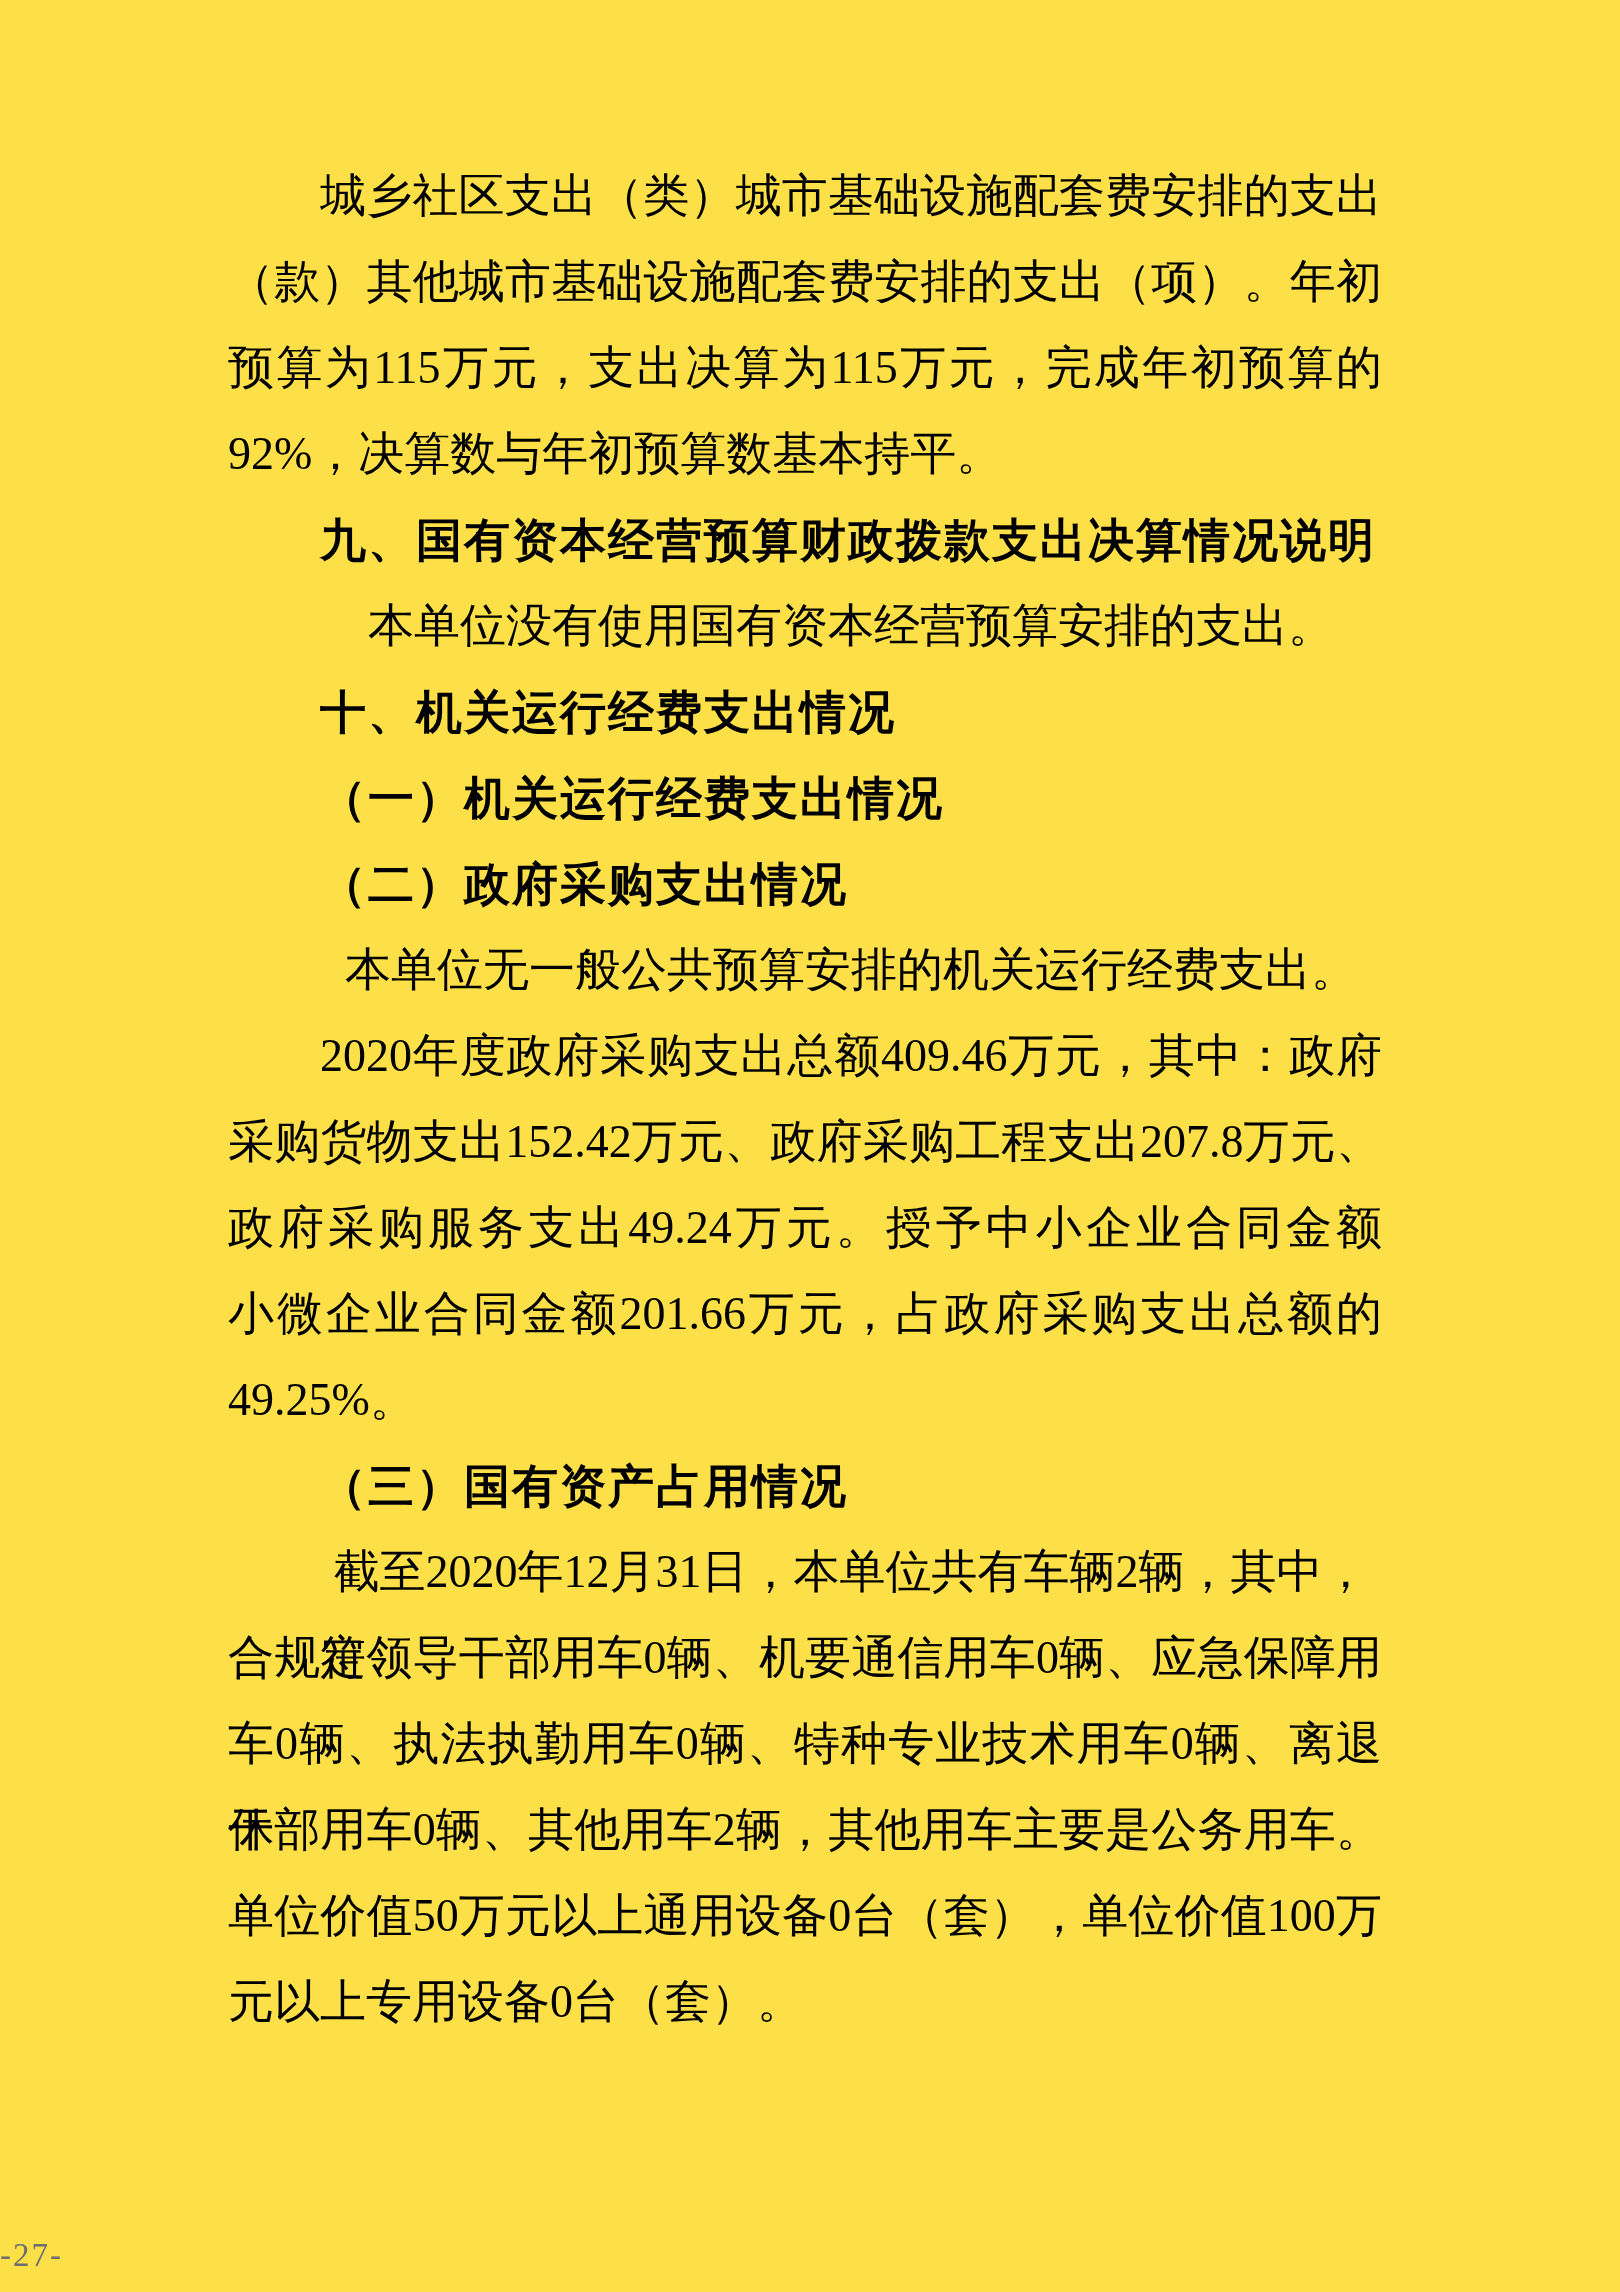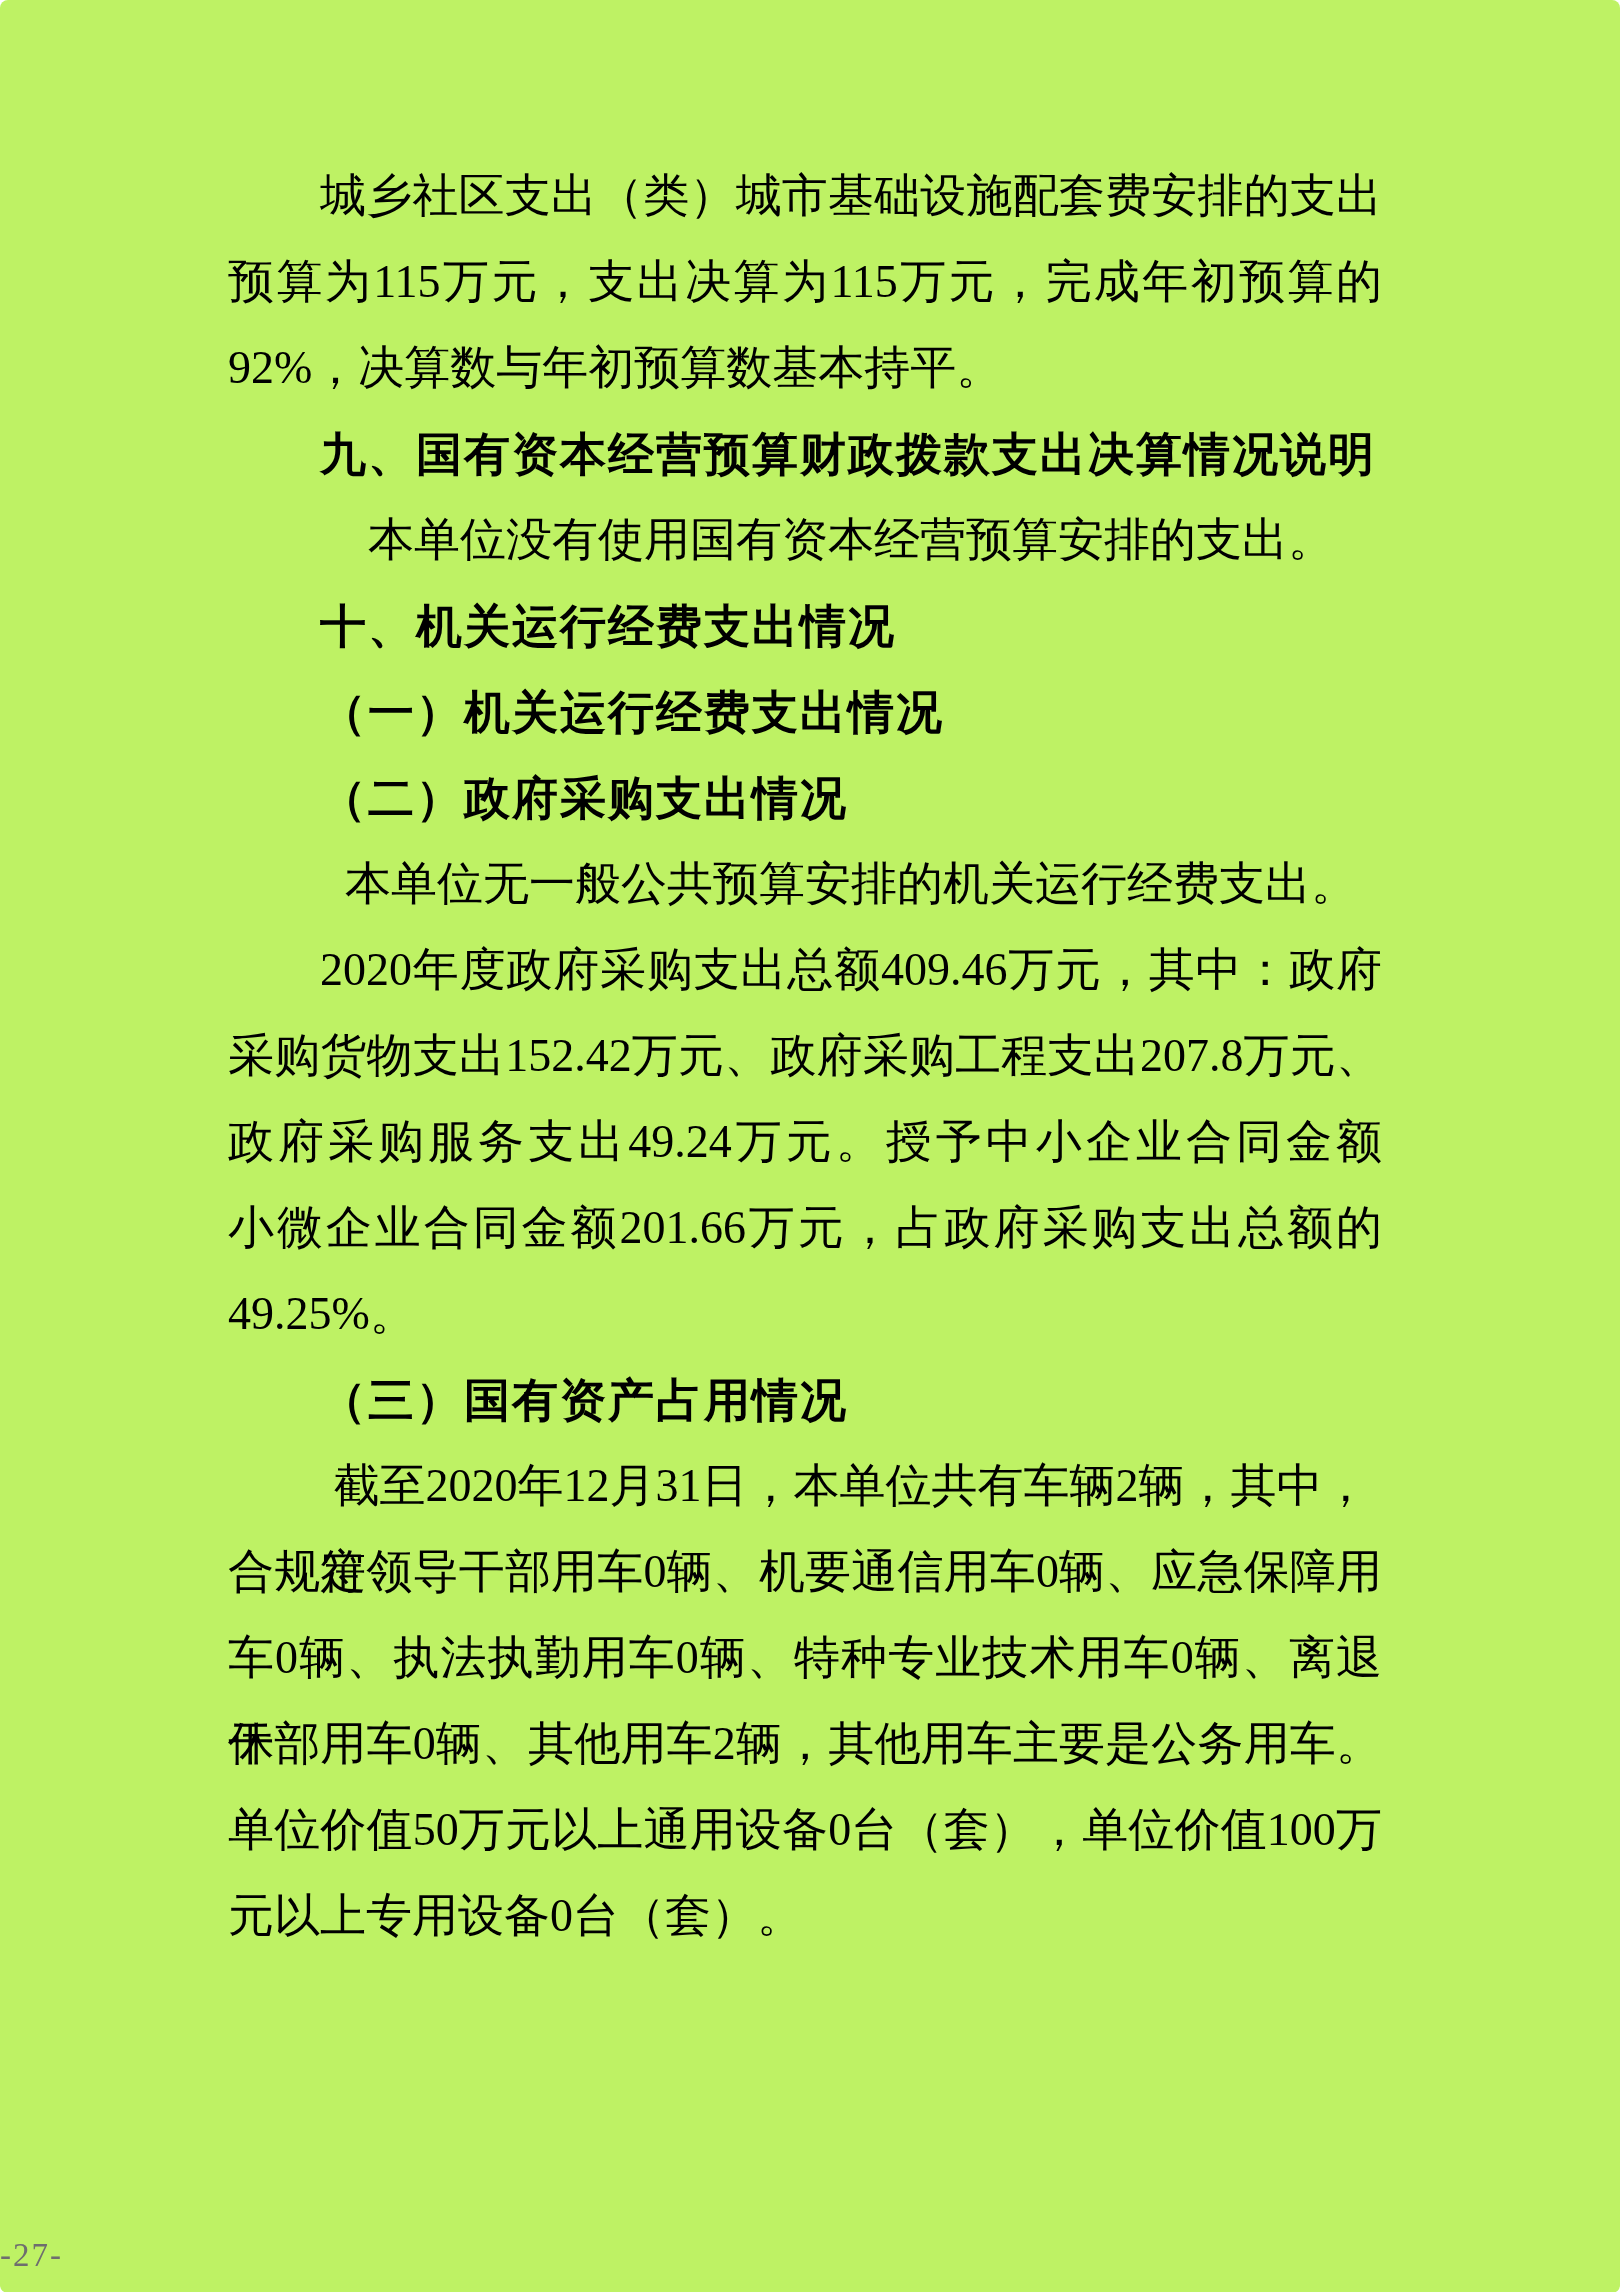--- a/index.html
+++ b/index.html
@@ -4,23 +4,22 @@
 <style>
   html, body {
     margin: 0;
     padding: 0;
     background: #ffffff;
   }
   .page {
     position: relative;
     width: 1620px;
     height: 2293px;
-    background: #bef264;
+    background: #fde047;
     overflow: hidden;
-    border-radius: 8px;
   }
   .content {
     position: absolute;
     left: 228px;
     top: 153px;
     width: 1154px;
   }
   .line {
     height: 86px;
     line-height: 86px;
@@ -61,20 +60,21 @@
     letter-spacing: 2px;
   }
 </style>
 </head>
 <body>
 
 <div class="page">
   <div class="content">
 
     <div class="line jl ind">城乡社区支出（类）城市基础设施配套费安排的支出</div>
+    <div class="line jl">（款）其他城市基础设施配套费安排的支出（项）。年初</div>
     <div class="line jl">预算为115万元，支出决算为115万元，完成年初预算的</div>
     <div class="line">92%，决算数与年初预算数基本持平。</div>
 
     <div class="line heading">九、国有资本经营预算财政拨款支出决算情况说明</div>
 
     <div class="line ind">本单位没有使用国有资本经营预算安排的支出。</div>
 
     <div class="line heading">十、机关运行经费支出情况</div>
 
     <div class="line heading">（一）机关运行经费支出情况</div>

